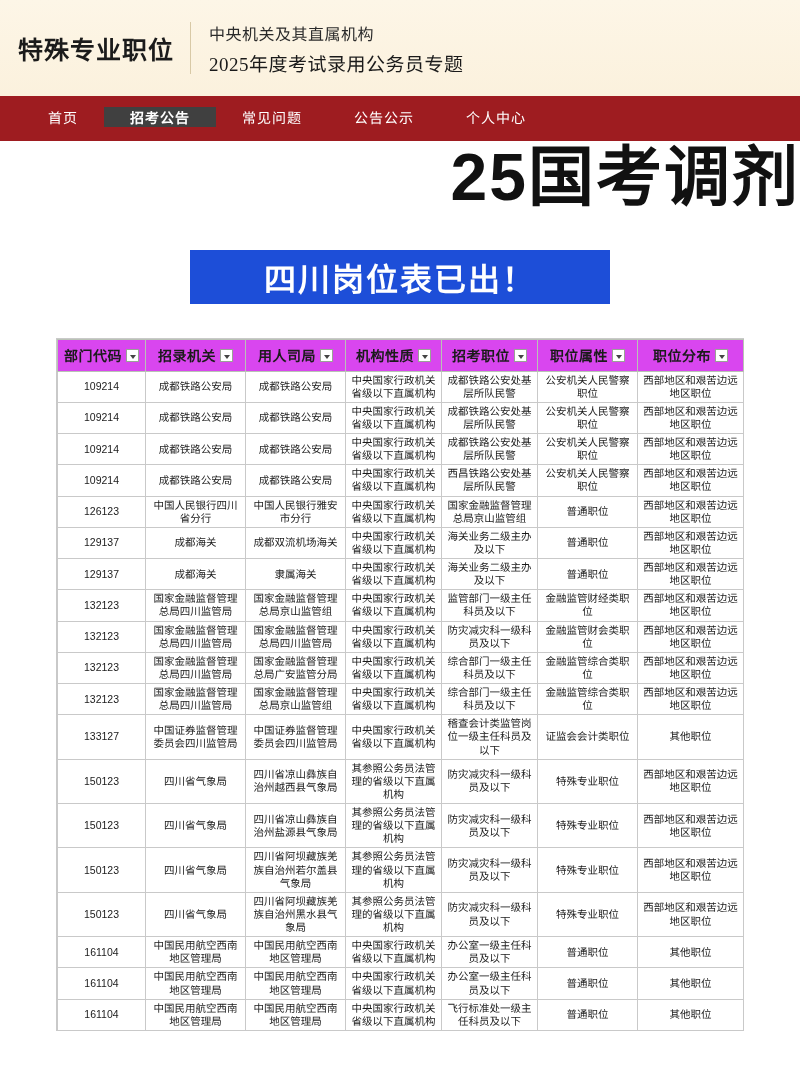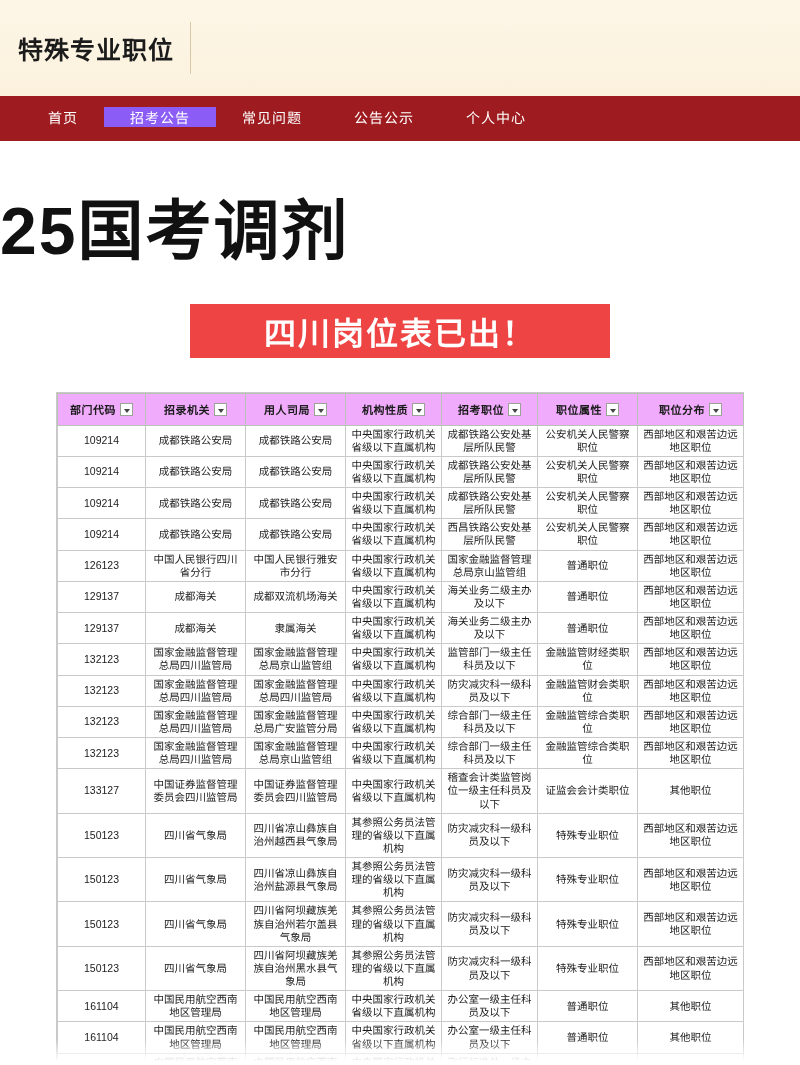--- a/index.html
+++ b/index.html
@@ -74,46 +74,45 @@
     font-size: 14px;
     display: flex;
     align-items: center;
     justify-content: center;
     padding: 0 26px;
     white-space: nowrap;
     letter-spacing: 1px;
     cursor: pointer;
   }
   .nav-item.active {
-    background: #8b5cf6;
-    font-weight: normal;
+    background: #404040;
+    font-weight: bold;
   }
   .nav-underline {
     height: 3px;
     background: #9e1c20;
   }
 
   
   .hero {
-    padding-top: 54px;
-    text-align: left;
+    text-align: right;
   }
   .hero-title {
     font-size: 66px;
     font-weight: bold;
     color: #111111;
     letter-spacing: 2px;
     line-height: 1.1;
     font-family: "Liberation Sans", "DejaVu Sans", sans-serif;
   }
   .hero-banner {
     margin: 36px auto 0;
     width: 420px;
     height: 54px;
-    background: #ef4444;
+    background: #1d4ed8;
     display: flex;
     align-items: center;
     justify-content: center;
   }
   .hero-banner-text {
     color: #ffffff;
     font-size: 32px;
     font-weight: bold;
     letter-spacing: 2px;
   }
@@ -125,23 +124,23 @@
     background: #ffffff;
     border: 1px solid #c9c9c9;
     border-bottom: none;
   }
   table.job-table {
     border-collapse: collapse;
     width: 100%;
     table-layout: fixed;
   }
   table.job-table th {
-    background: #f0abfc;
+    background: #d946ef;
     border: 1px solid #b9c3b5;
-    font-size: 11px;
+    font-size: 14px;
     color: #1b1b1b;
     font-weight: bold;
     height: 32px;
     padding: 2px 4px;
     position: relative;
     text-align: center;
     letter-spacing: 0.5px;
   }
   .th-inner {
     display: flex;
@@ -200,20 +199,24 @@
   }
 </style>
 </head>
 <body>
 
 <div class="page">
 
   <div class="site-header">
     <div class="logo-block">
       <span class="logo-text">特殊专业职位</span>
+    </div>
+    <div class="header-titles">
+      <span class="header-line1">中央机关及其直属机构</span>
+      <span class="header-line2">2025年度考试录用公务员专题</span>
     </div>
   </div>
 
   <div class="nav-bar">
     <div class="nav-item">首页</div>
     <div class="nav-item active">招考公告</div>
     <div class="nav-item">常见问题</div>
     <div class="nav-item">公告公示</div>
     <div class="nav-item">个人中心</div>
   </div>

